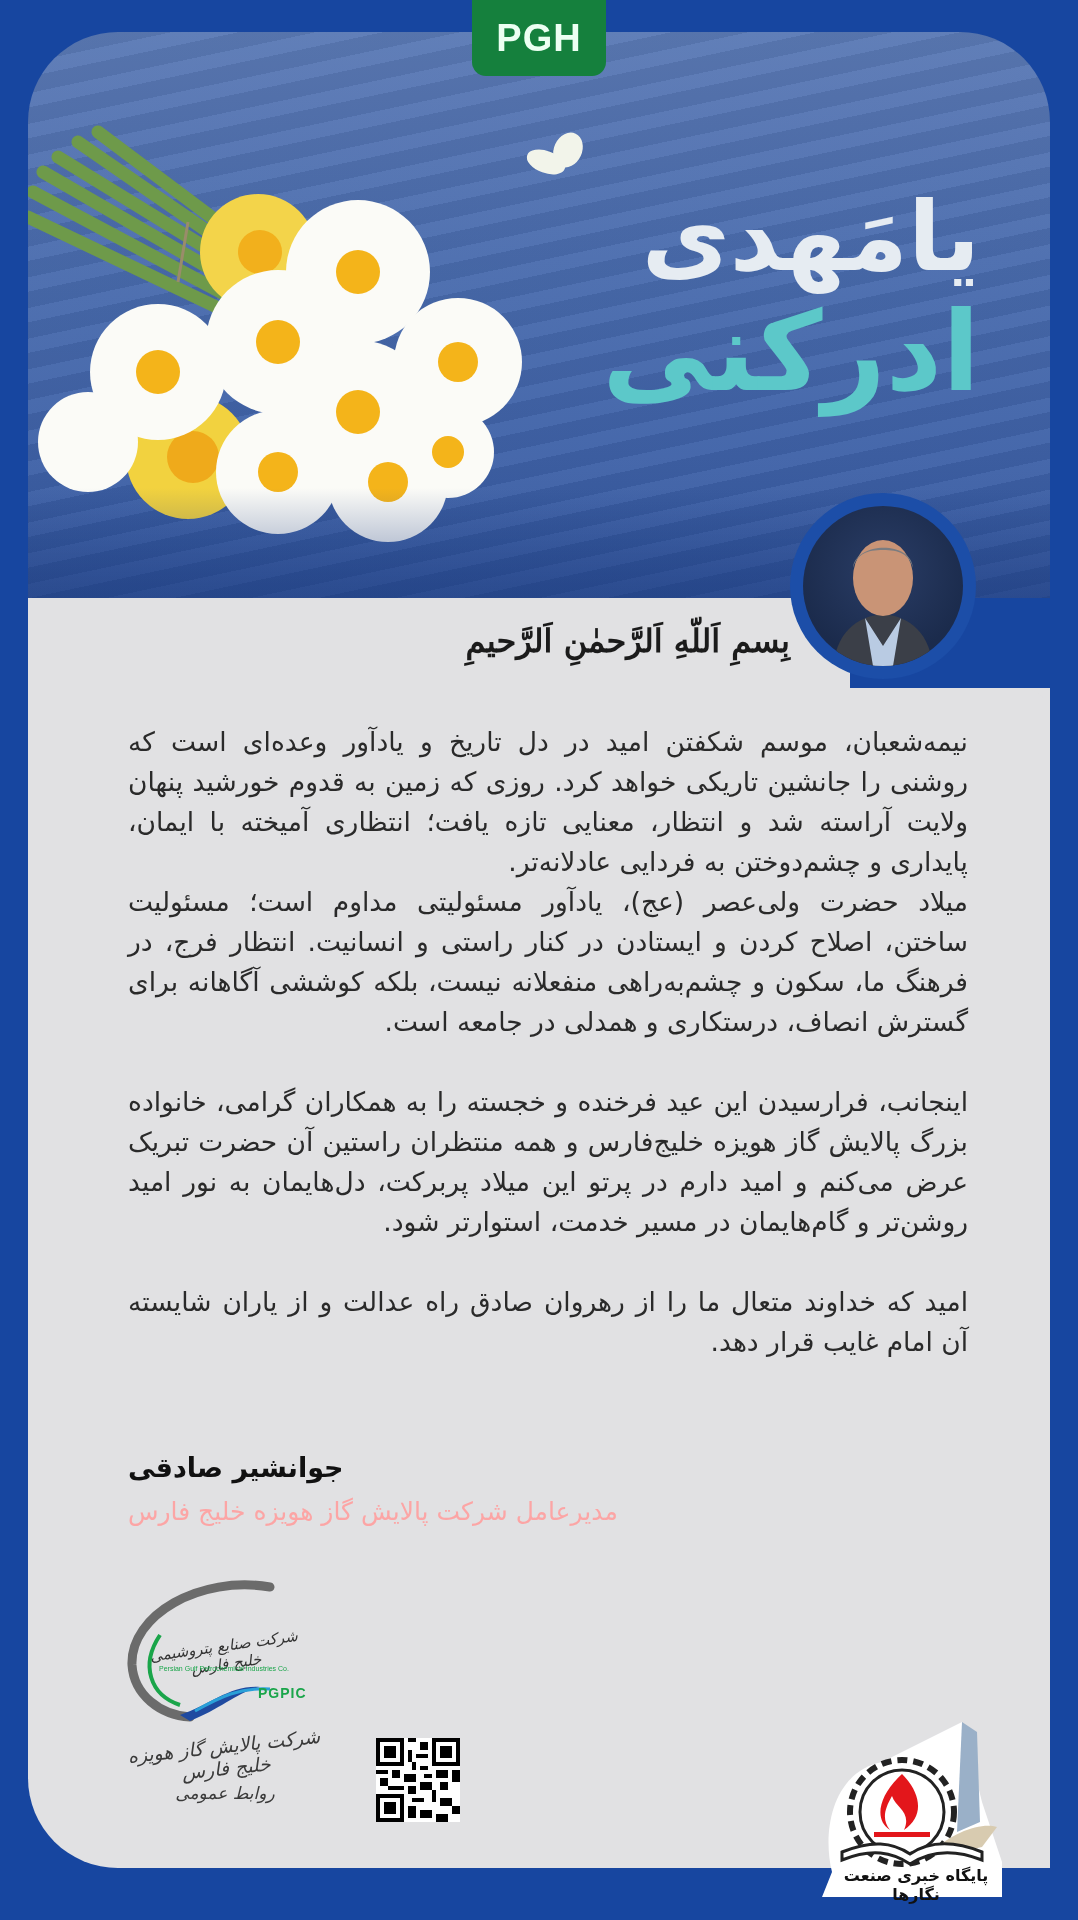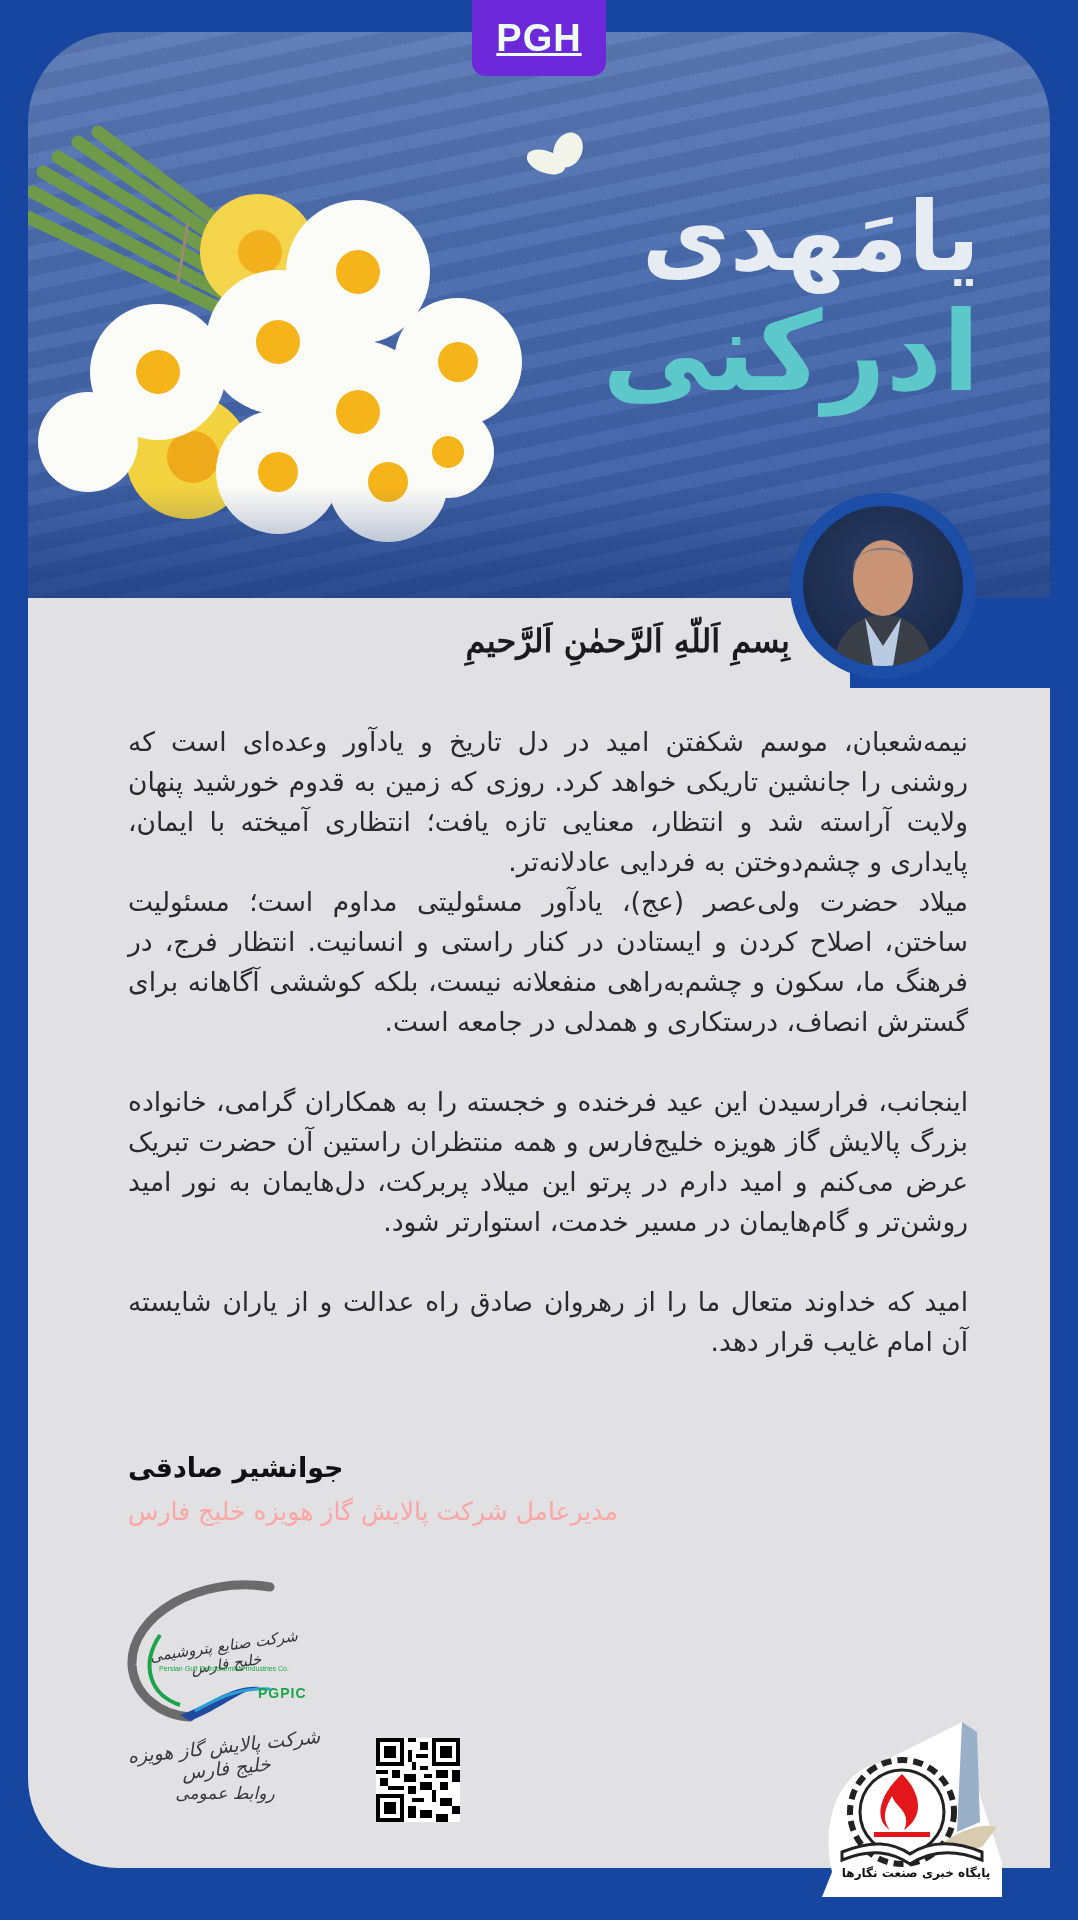--- a/index.html
+++ b/index.html
@@ -30,25 +30,24 @@
     font-family: "DejaVu Sans", sans-serif; font-weight: bold;
   }
   .hero-title .line1 { color: #e6ecf2; font-size: 96px; line-height: 110px; }
   .hero-title .line2 { color: #5cc8c9; font-size: 110px; line-height: 120px; }
 
   
   .bouquet { position: absolute; left: 0; top: 80px; width: 620px; height: 440px; }
 
   .pgh-tab {
     position: absolute; left: 472px; top: 0; width: 134px; height: 76px;
-    background: #6d28d9; border-radius: 0 0 14px 14px;
+    background: #15803d; border-radius: 0 0 14px 14px;
     display: flex; align-items: center; justify-content: center;
     color: #ecfff2; font-family: "Liberation Sans", sans-serif; font-weight: bold; font-size: 38px;
     letter-spacing: 1px;
-    text-decoration: underline;
   }
 
   
   .content {
     position: absolute; left: 28px; top: 598px; width: 1022px; height: 1270px;
     background: #e1e1e3;
     border-radius: 0 0 0 90px;
   }
   .content-right-notch {
     position: absolute; right: 28px; top: 598px; width: 200px; height: 90px;
@@ -118,21 +117,21 @@
     position: absolute; left: 40px; top: 208px; width: 130px; text-align: center;
     font-family: "DejaVu Serif", serif; font-style: italic; font-size: 17px; color: #3a3a3a; direction: rtl;
   }
 
   .qr { position: absolute; left: 376px; top: 1738px; width: 84px; height: 84px; background: #fff; }
 
   
   .news-badge { position: absolute; left: 812px; top: 1712px; width: 200px; height: 190px; }
   .news-badge .label {
     position: absolute; left: 12px; top: 154px; width: 184px; text-align: center;
-    font-size: 12px; color: #111; direction: rtl; font-weight: bold;
+    font-size: 16px; color: #111; direction: rtl; font-weight: bold;
   }
 </style>
 </head>
 <body>
 
 <div class="frame"></div>
 
 <div class="hero">
   <svg class="bouquet" viewBox="0 0 620 440">
 

